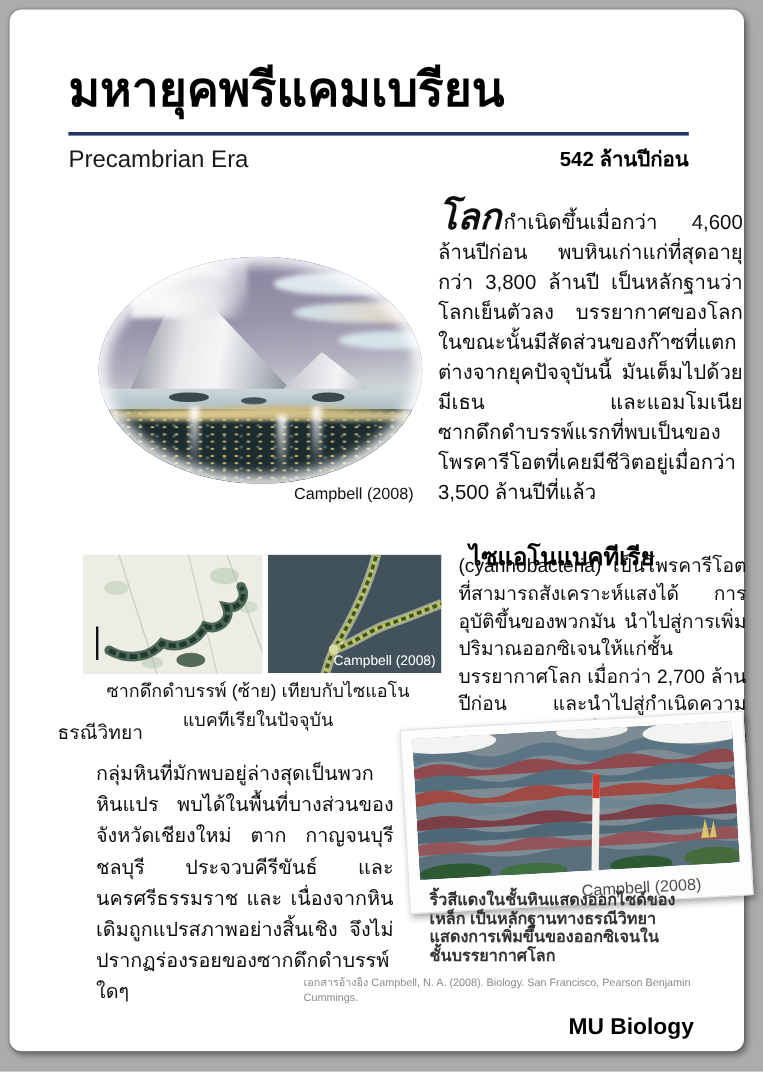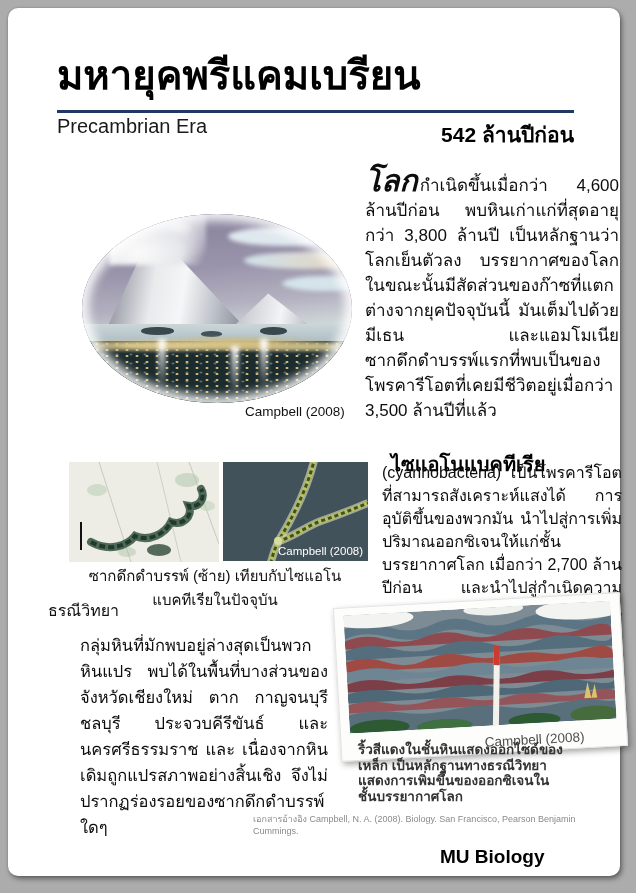--- a/index.html
+++ b/index.html
@@ -12,23 +12,23 @@
   .canvas { position:relative; width:636px; height:893px; overflow:hidden; }
   .sheet {
     position:absolute; left:8px; top:8px; width:612px; height:868px;
     background:#ffffff; border-radius:10px;
     box-shadow:2px 3px 5px rgba(0,0,0,.42), 0 0 2px rgba(0,0,0,.25);
   }
 
   
   .title { position:absolute; left:57px; top:48px; margin:0; font-size:40px; font-weight:bold; line-height:1.35; color:#000; }
   .rule  { position:absolute; left:57px; top:110px; width:517px; height:3px; background:#1f3864; }
-  .subrow{ position:absolute; left:57px; top:115px; width:517px; display:flex; justify-content:space-between; align-items:flex-start; }
+  .subrow{ position:absolute; left:57px; top:115px; width:517px; display:flex; justify-content:space-between; align-items:flex-end; }
   .subtitle { font-size:20px; color:#1a1a1a; }
-  .age { font-size:21px; font-weight:bold; color:#000; padding-top:3px; }
+  .age { font-size:17px; font-weight:bold; color:#000; padding-top:3px; }
 
   
   .oval { position:absolute; left:82px; top:214px; width:270px; height:189px; border-radius:50%; overflow:hidden; background:#b3b1c0; }
   .oval > div { position:absolute; }
   .sky { inset:0; background:linear-gradient(175deg,#837d9a 0%,#9a94ab 30%,#b3b1c0 48%,#ccd3d6 60%,#d8dcd9 66%,#e4e2da 74%); }
   .cloud1 { left:54%; top:7%;  width:42%; height:10%; background:#dfe8ee; border-radius:50%; filter:blur(2px); }
   .cloud2 { left:60%; top:20%; width:46%; height:9%;  background:linear-gradient(90deg,#cfe2ec,#e8d0b4); border-radius:50%; filter:blur(2px); }
   .cloud3 { left:74%; top:33%; width:32%; height:8%;  background:#d5e4ea; border-radius:50%; filter:blur(2px); }
   .cloud4 { left:8%;  top:3%;  width:32%; height:9%;  background:#cdd2e0; border-radius:50%; filter:blur(3px); }
   .volcano-big { left:9%; top:17%; width:52%; height:44%;
@@ -84,21 +84,21 @@
   .polaroid { position:absolute; left:337px; top:600px; width:285px; height:152px;
     background:#fdfdfc; border:1px solid #e2e2e0; transform:rotate(-3.2deg);
     box-shadow:2px 3px 6px rgba(0,0,0,.35); }
   .polaroid-photo { position:absolute; left:9px; top:7px; width:267px; height:118px; overflow:hidden; }
   .polaroid-credit { position:absolute; right:42px; bottom:3px; font-size:13.5px; color:#4d4d4d; }
   .photo-caption { position:absolute; left:358px; top:742px; width:206px;
     font-size:13.5px; line-height:15.5px; color:#333; overflow-wrap:anywhere;font-weight:bold; }
 
   
   .reference { position:absolute; left:253px; top:812px; width:335px; font-size:9px; color:#8a8a8a; }
-  .brand { position:absolute; left:440px; top:846px; width:172px; text-align:left;
+  .brand { position:absolute; left:440px; top:846px; width:172px; text-align:center;
     font-size:19px; font-weight:bold; color:#000; }
 </style>
 </head>
 <body>
 
 <div class="canvas">
   <div class="sheet"></div>
 
   <h1 class="title">มหายุคพรีแคมเบรียน</h1>
   <div class="rule"></div>

